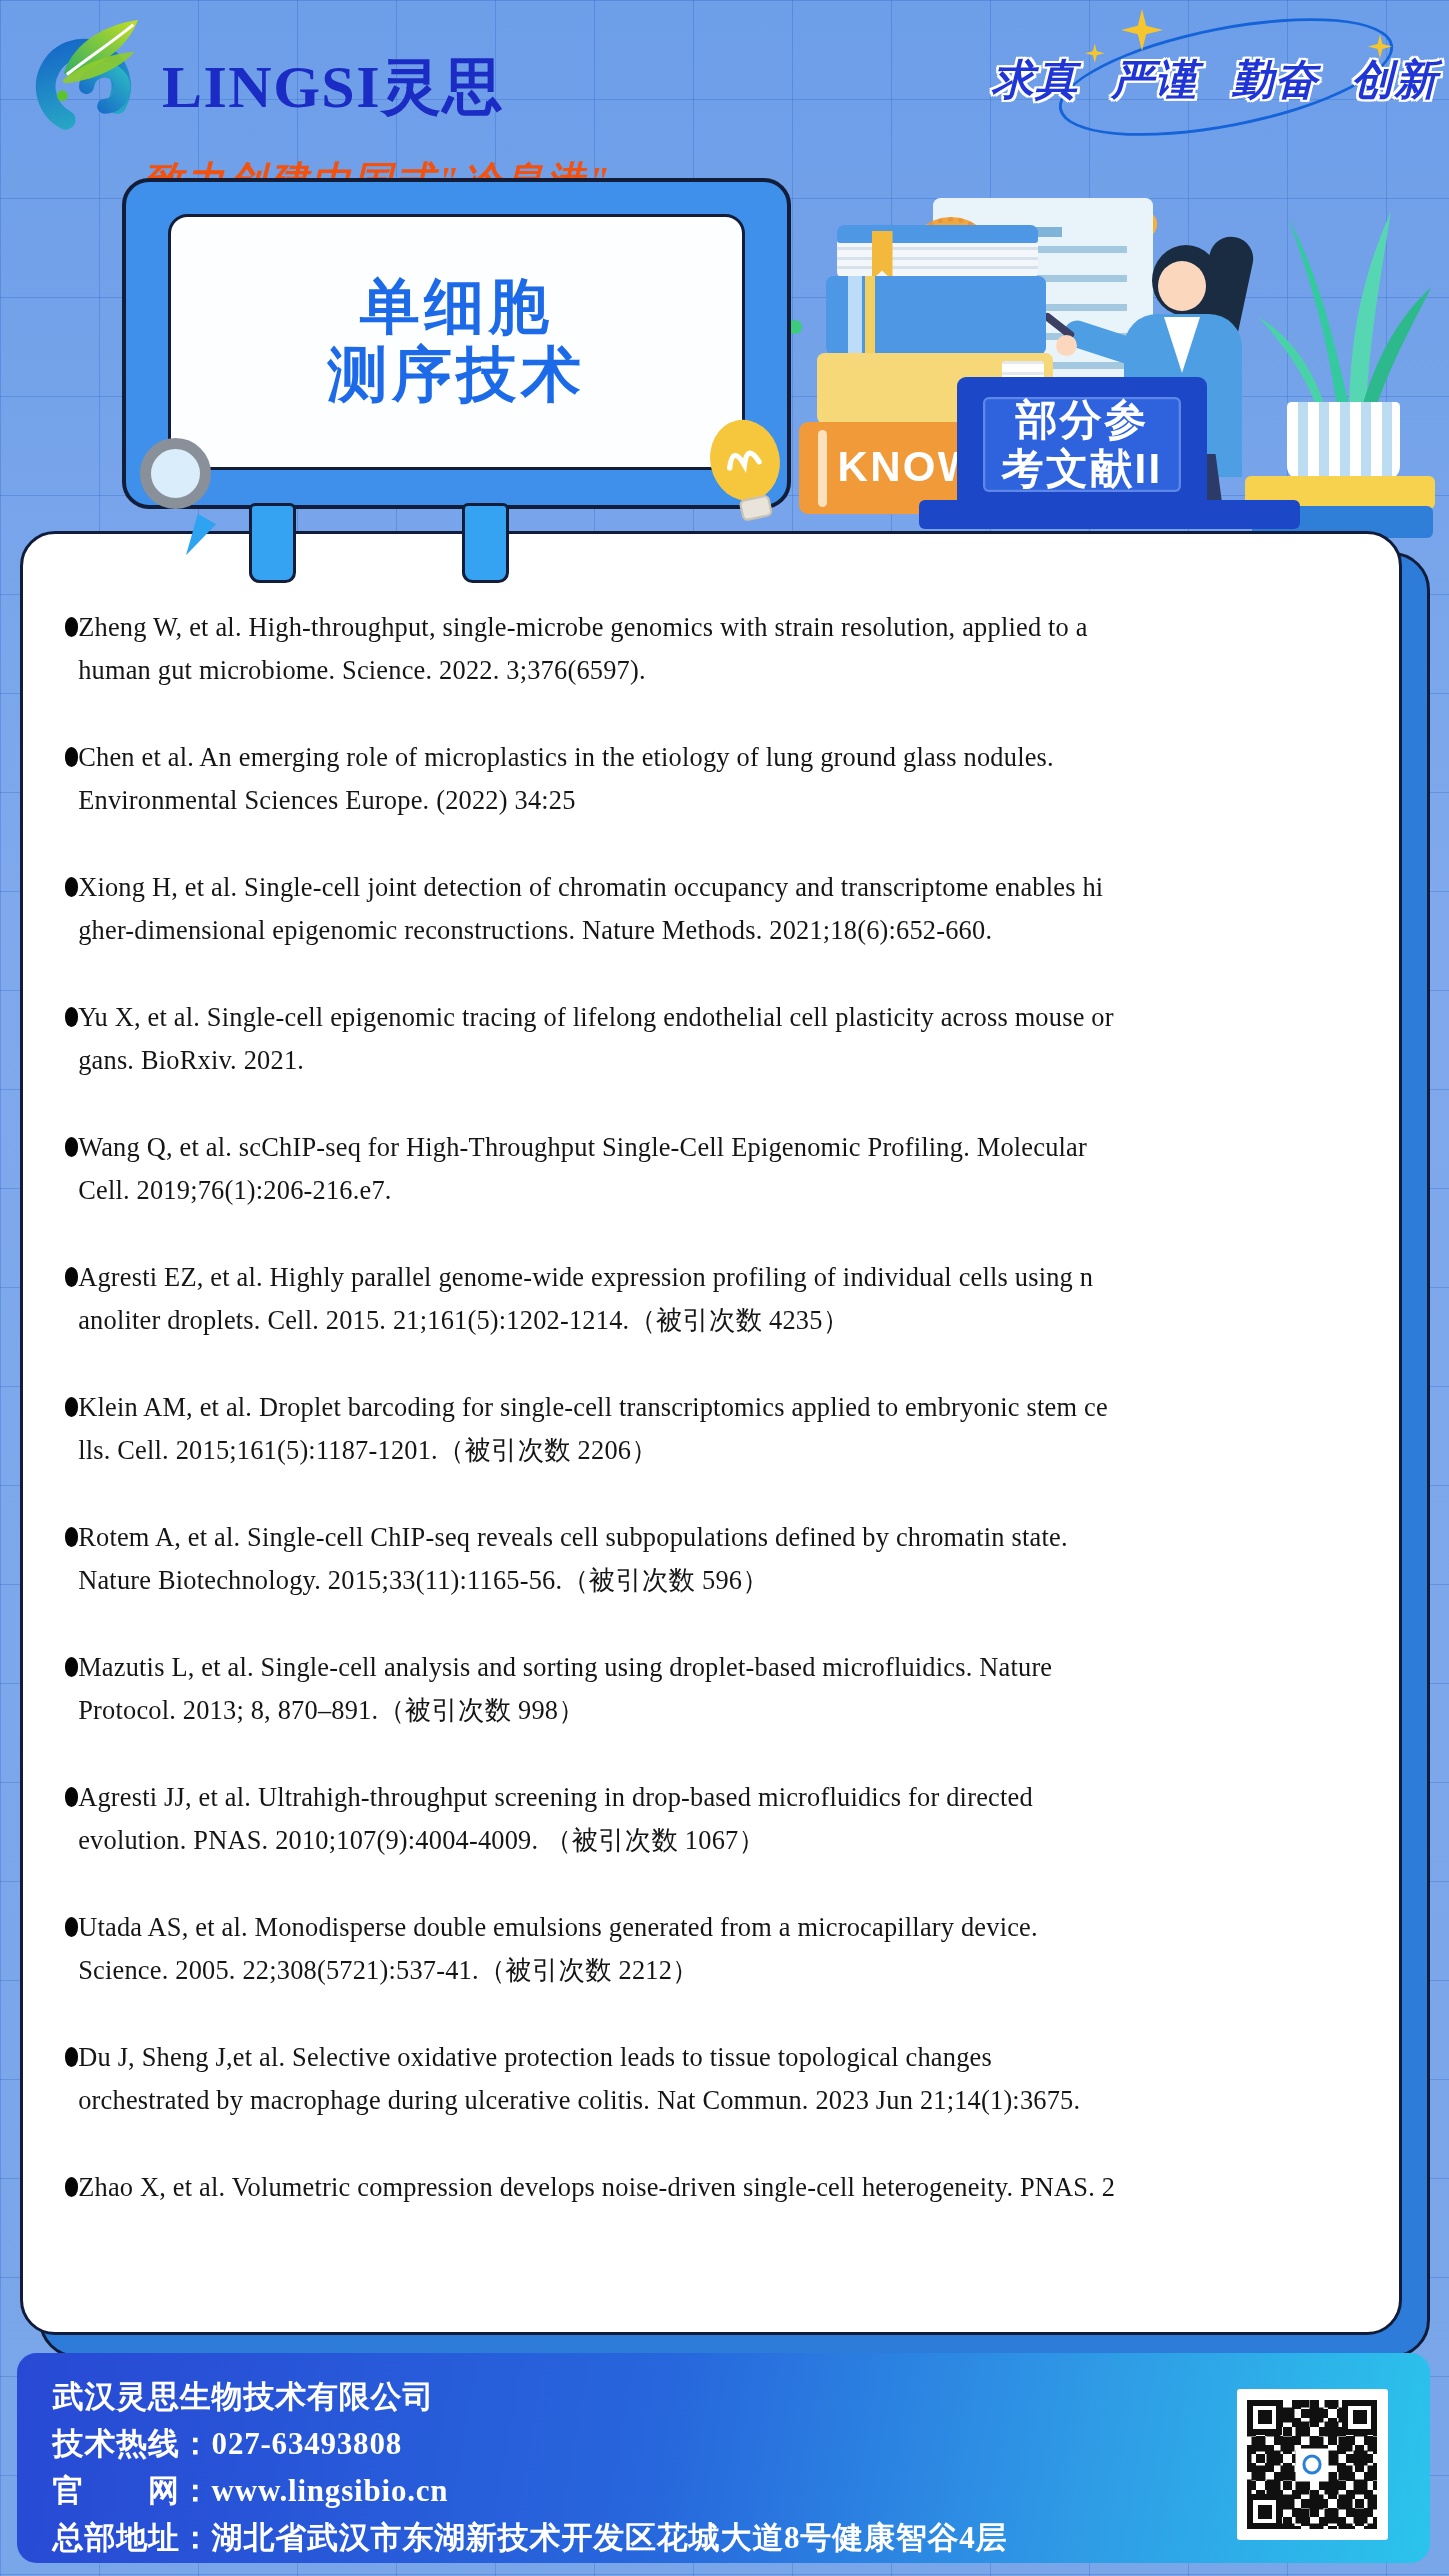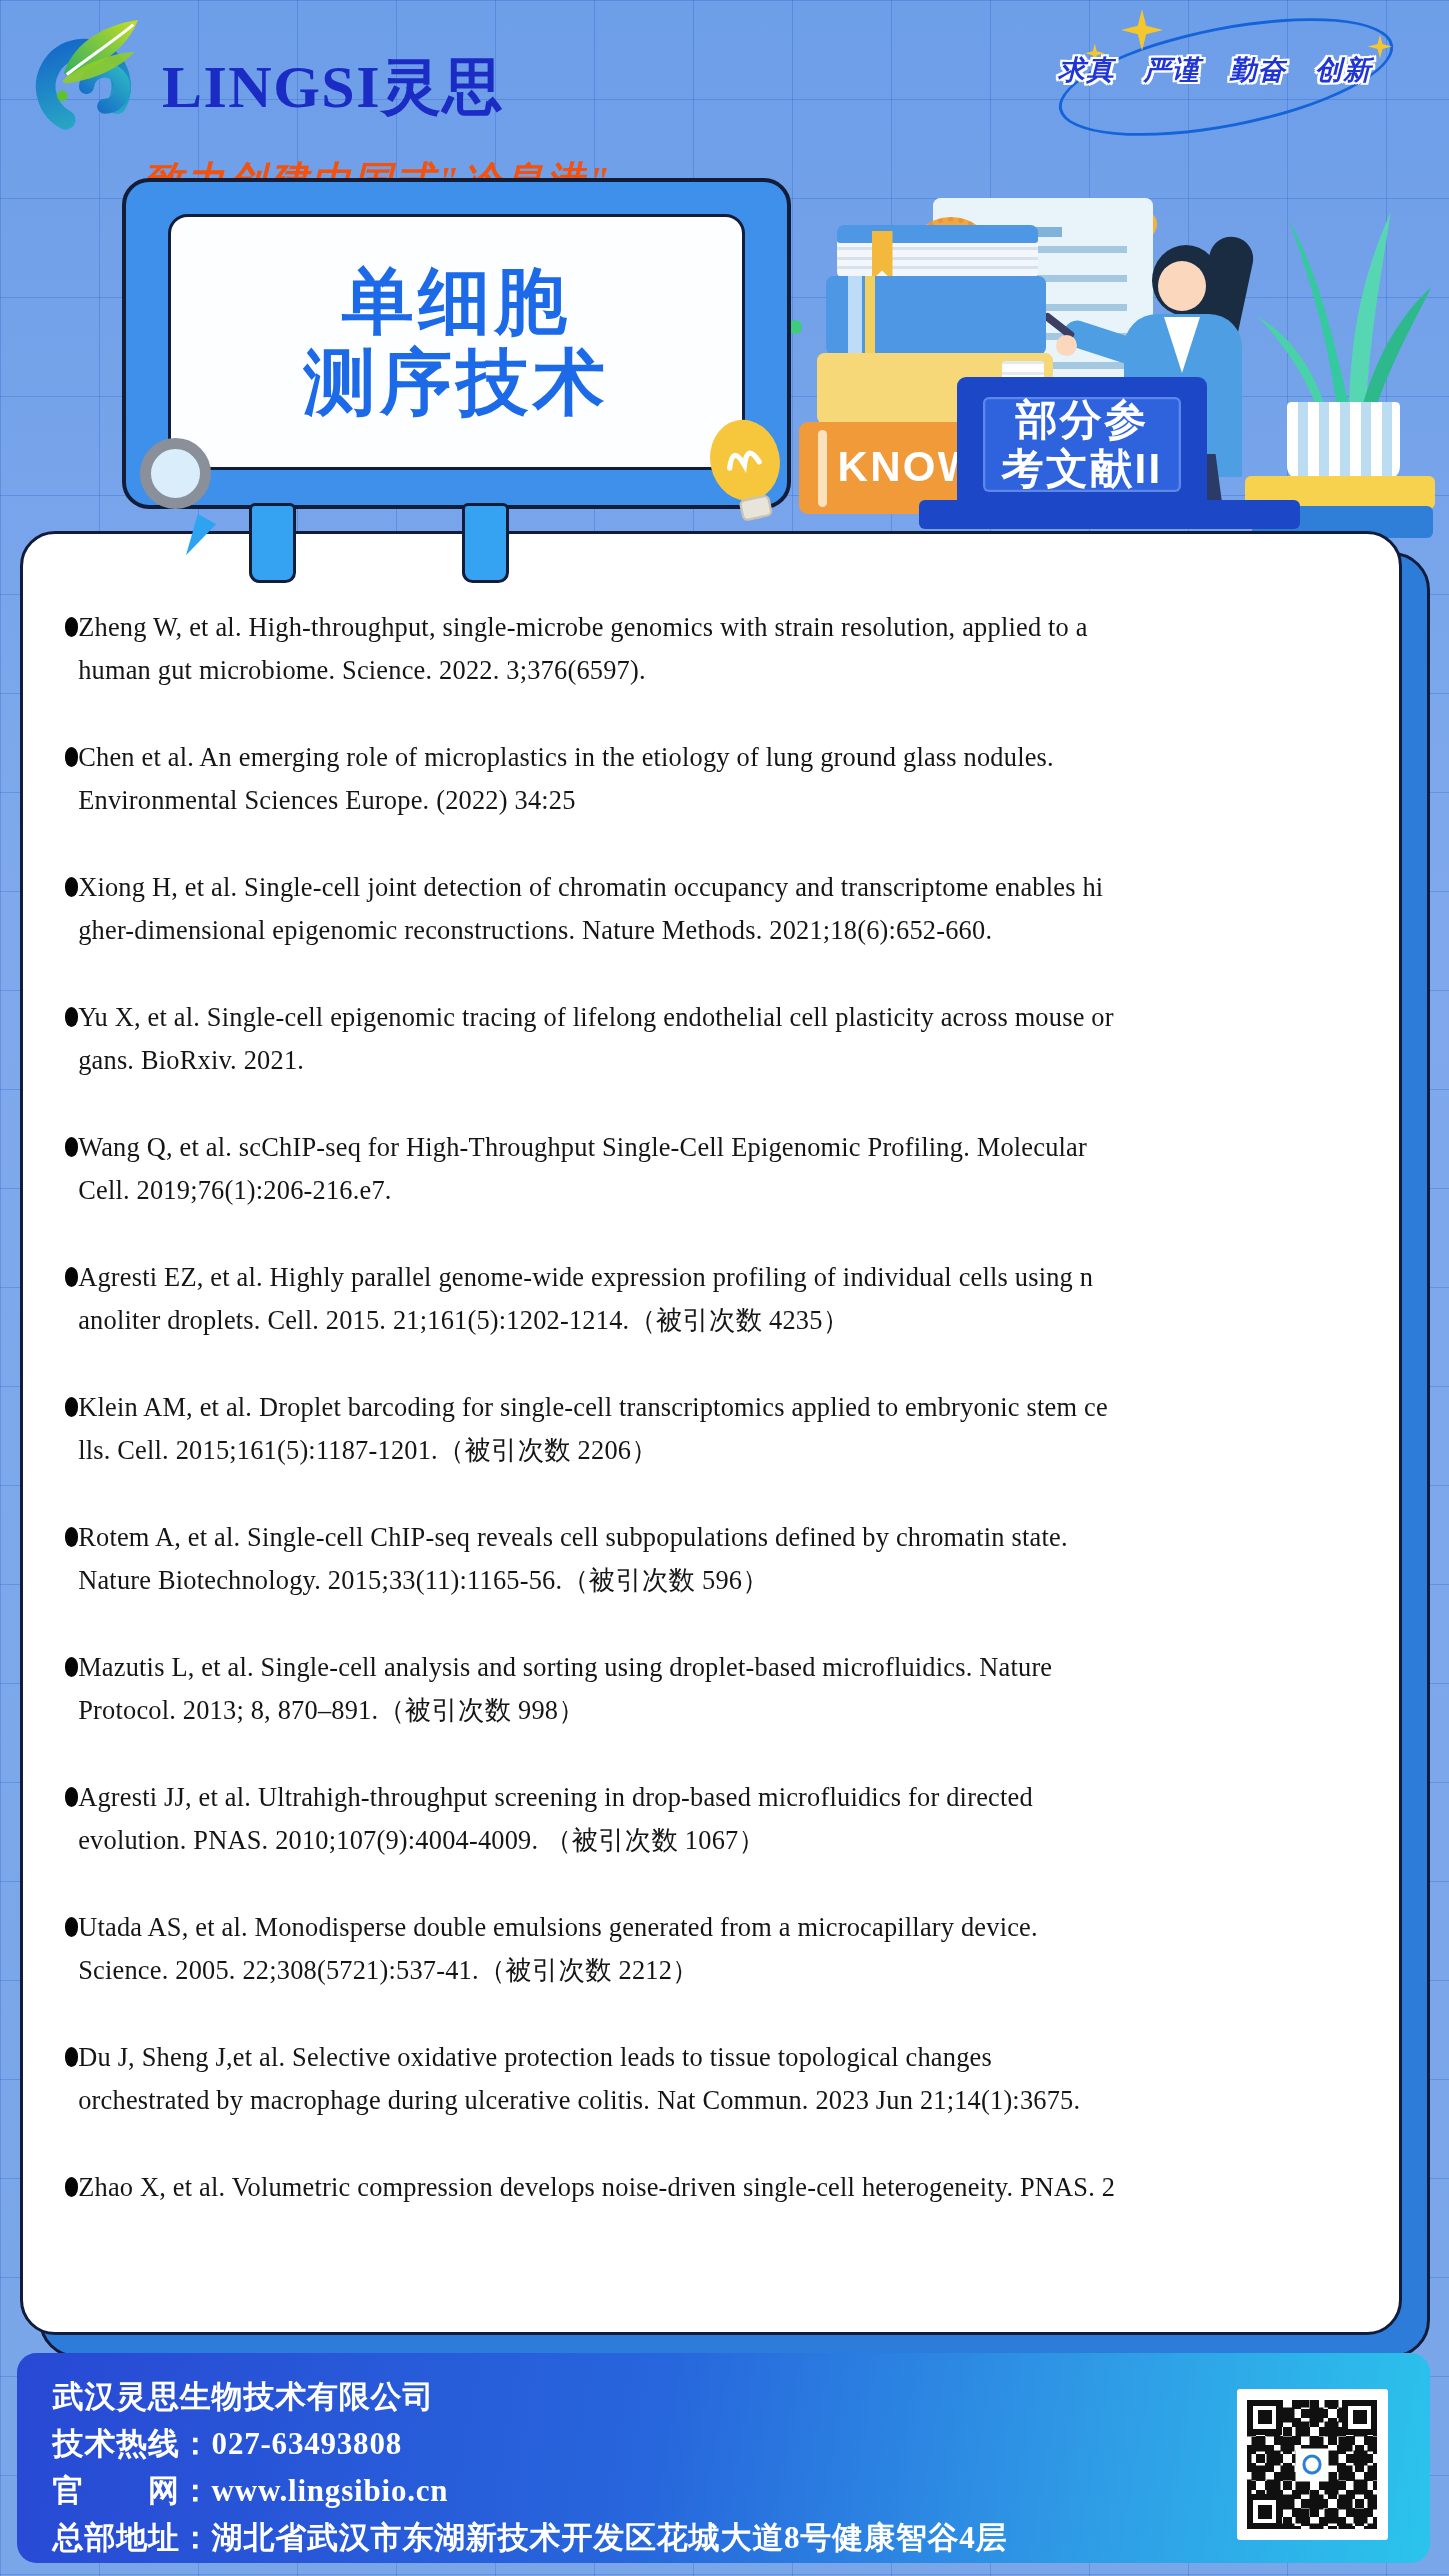--- a/index.html
+++ b/index.html
@@ -26,36 +26,36 @@
     color:#f4510d; font-family:"Liberation Serif",serif; letter-spacing:3px;
   }
   .badge-wrap { left:981px; top:4.5px; width:468px; height:143px; }
   .badge-ellipse {
     left:75px; top:22.6px; width:340px; height:100px;
     border:3.8px solid #1563d8; border-radius:50%; transform:rotate(-11deg);
   }
   .badge-text {
     left:0; right:0; top:47px; text-align:center;
     font-family:"Liberation Sans",sans-serif; font-weight:900; font-style:italic;
-    font-size:27px; color:#1f35d6; word-spacing:19.6px; letter-spacing:1.5px;
+    font-size:42px; color:#1f35d6; word-spacing:19.6px; letter-spacing:1.5px;
     text-shadow:-2.3px -2.3px 0 #fff,2.3px -2.3px 0 #fff,-2.3px 2.3px 0 #fff,2.3px 2.3px 0 #fff,0 -2.3px 0 #fff,0 2.3px 0 #fff,-2.3px 0 0 #fff,2.3px 0 0 #fff;
   }
   .star { background:#f6c62e; clip-path:polygon(50% 0%,60% 40%,100% 50%,60% 60%,50% 100%,40% 60%,0% 50%,40% 40%); }
   .star-b { left:140px; top:4.5px; width:42px; height:42px; }
   .star-s1 { left:104px; top:39px; width:19.6px; height:19.6px; }
   .star-s2 { left:387px; top:30px; width:24px; height:24px; }
 
   
   .board { left:122px; top:178px; width:669px; height:331px; background:#3e90ea;
     border:4.5px solid #121d3a; border-radius:27px; z-index:3; }
   .board-inner { left:42px; top:32px; right:42px; bottom:35px; background:#fcfeff;
     border:3px solid #121d3a; border-radius:19.6px; display:flex; flex-direction:column;
     align-items:center; justify-content:center; }
-  .board-title { font-family:Liberation Sans, sans-serif; font-weight:900;
-    font-size:72px; line-height:1.13; color:#1c6ae8; letter-spacing:4.5px; }
+  .board-title { font-family:Liberation Serif, serif; font-weight:900;
+    font-size:60px; line-height:1.13; color:#1c6ae8; letter-spacing:4.5px; }
   .leg { width:47px; height:80px; background:#36a2f2; border:3.8px solid #121d3a;
     border-radius:6px 6px 10.6px 10.6px; z-index:7; }
   .leg-1 { left:249px; top:503px; }
   .leg-2 { left:462px; top:503px; }
   .magnifier-ring { left:140px; top:438px; width:71px; height:71px; border:11.3px solid #8a9099;
     background:#d9edfb; border-radius:50%; z-index:8; }
   .magnifier-handle { left:186px; top:516px; width:21px; height:42px; background:#2da3f2;
     clip-path:polygon(0 0,100% 0,50% 100%); transform:rotate(30deg); z-index:8; }
   .bulb-svg { left:702px; top:414px; width:98px; height:113px; z-index:8; transform:rotate(-12deg); }
 

